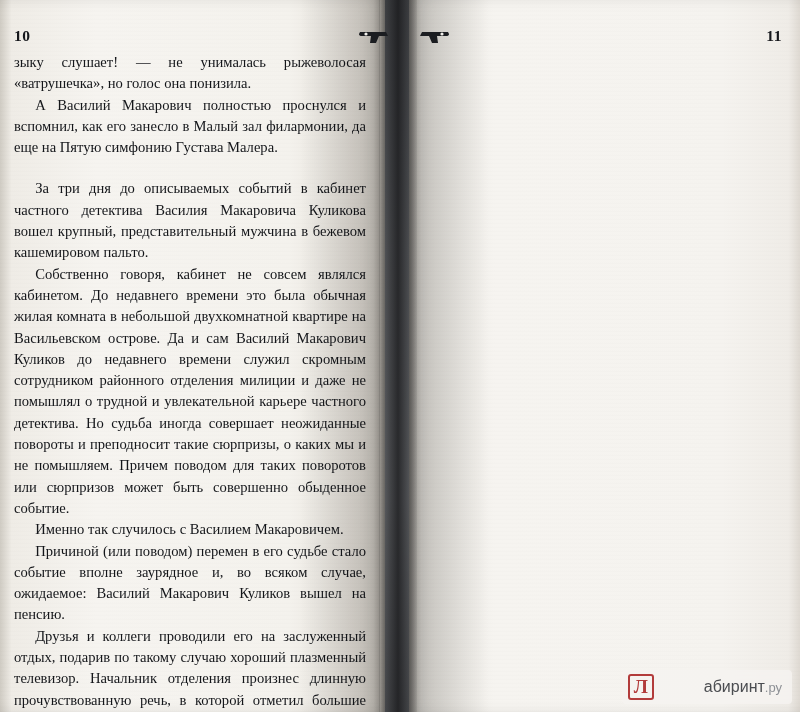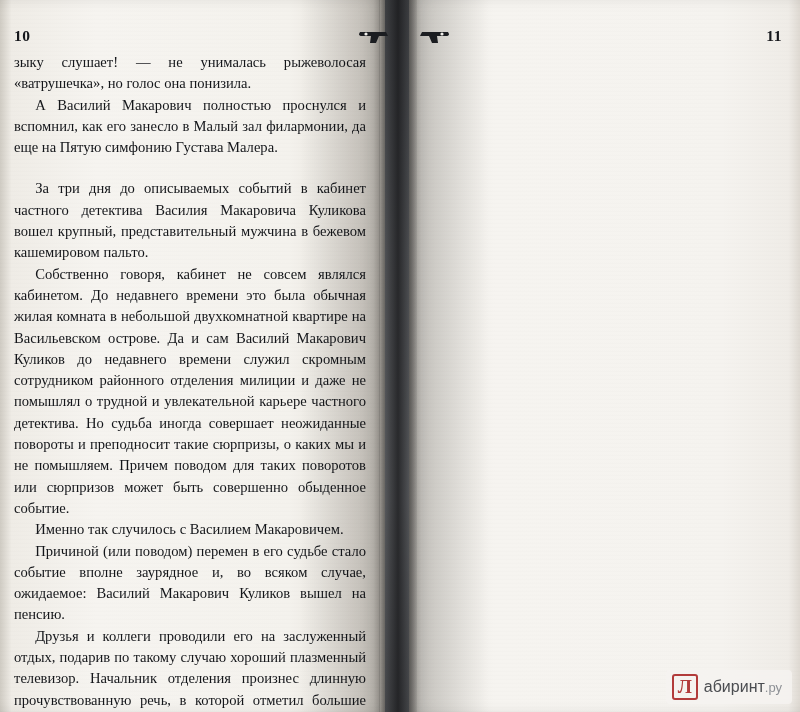--- a/index.html
+++ b/index.html
@@ -150,20 +150,21 @@
     font-size: 19px;
     font-weight: bold;
     line-height: 22px;
     text-align: center;
     font-family: "Liberation Serif", serif;
   }
   .wm-text {
     color: #4a4c50;
     font-size: 16px;
     font-family: "Liberation Sans", sans-serif;
+    margin-left: 44px;
   }
   .wm-text .dom { color: #8d9095; font-size: 13px; }
 
   
   .grain {
     position: absolute; inset: 0;
     background-image: repeating-linear-gradient(0deg, rgba(0,0,0,0.012) 0px, rgba(0,0,0,0) 2px, rgba(0,0,0,0) 4px);
     pointer-events: none;
   }
 </style>

